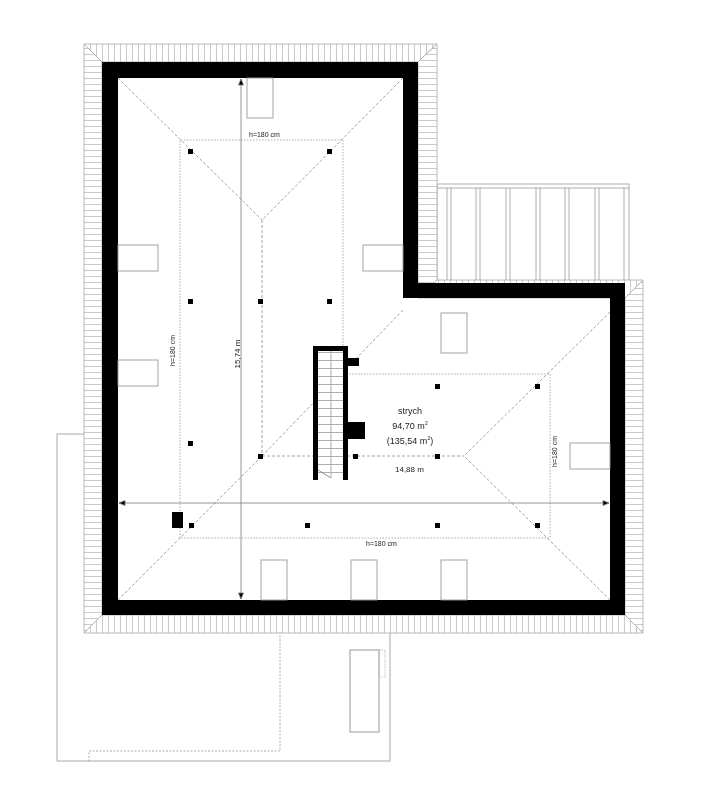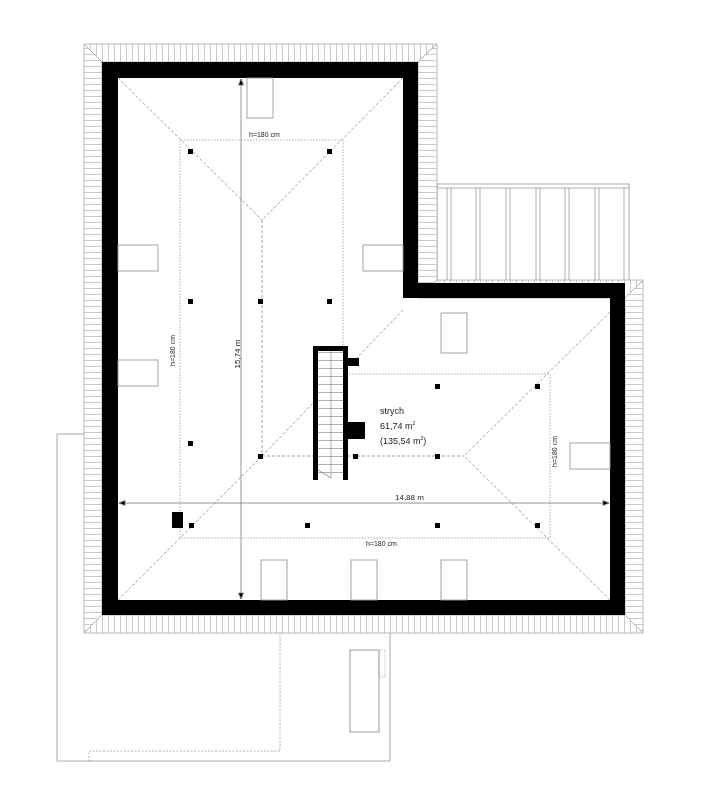--- a/index.html
+++ b/index.html
@@ -1,19 +1,19 @@
 <!DOCTYPE html>
 <html><head>
 <meta charset="utf-8">
 <style>
   html, body { margin:0; padding:0; background:#ffffff; }
   body { width:701px; height:806px; position:relative; overflow:hidden; font-family:"Liberation Sans", sans-serif; }
   #plan { position:absolute; left:0; top:0; }
   .lbl { position:absolute; font-family:"Liberation Sans", sans-serif; color:#222; font-size:7px; white-space:nowrap; line-height:1; }
-  .room { position:absolute; text-align:left; font-size:9px; color:#222; line-height:12px; }
+  .room { position:absolute; text-align:center; font-size:9px; color:#222; line-height:12px; }
   .room sup { font-size:5px; vertical-align:4px; }
   .rot { transform:rotate(-90deg); transform-origin:center center; }
 </style>
 </head>
 <body>
 
 <svg id="plan" width="701" height="806" viewBox="0 0 701 806" xmlns="http://www.w3.org/2000/svg">
   <defs>
     <pattern id="vhatch" width="6" height="10" patternUnits="userSpaceOnUse">
       <rect width="6" height="10" fill="#fff"></rect>
@@ -138,20 +138,20 @@
     <line x1="331" y1="350" x2="331" y2="478" stroke="#9a9a9a" stroke-width="0.8"></line>
     <path d="M313,346 H348 V480 H343 V351 H318 V480 H313 Z" fill="#000"></path>
     <line x1="318" y1="470" x2="331" y2="478" stroke="#7a7a7a" stroke-width="0.8"></line>
   </g>
 </svg>
 
 <div class="lbl" style="left:249px; top:131px;">h=180 cm</div>
 <div class="lbl rot" style="left:152px; top:347px; width:40px; text-align:center;">h=180 cm</div>
 <div class="lbl rot" style="left:218px; top:350px; width:40px; text-align:center; font-size:8px;">15,74 m</div>
 <div class="lbl rot" style="left:534px; top:448px; width:40px; text-align:center;">h=180 cm</div>
-<div class="lbl" style="left:395px; top:494px; font-size:8px;text-align:right;">14,88 m</div>
+<div class="lbl" style="left:395px; top:466px; font-size:8px;text-align:right;">14,88 m</div>
 <div class="lbl" style="left:366px; top:540px;">h=180 cm</div>
 
 <div class="room" style="left:380px; top:405px; width:60px;">
   <div>strych</div>
-  <div><span>61,74 m</span><sup>2</sup></div>
+  <div><span>94,70 m</span><sup>2</sup></div>
   <div><span>(135,54 m</span><sup>2</sup><span>)</span></div>
 </div>
 
 </body></html>

